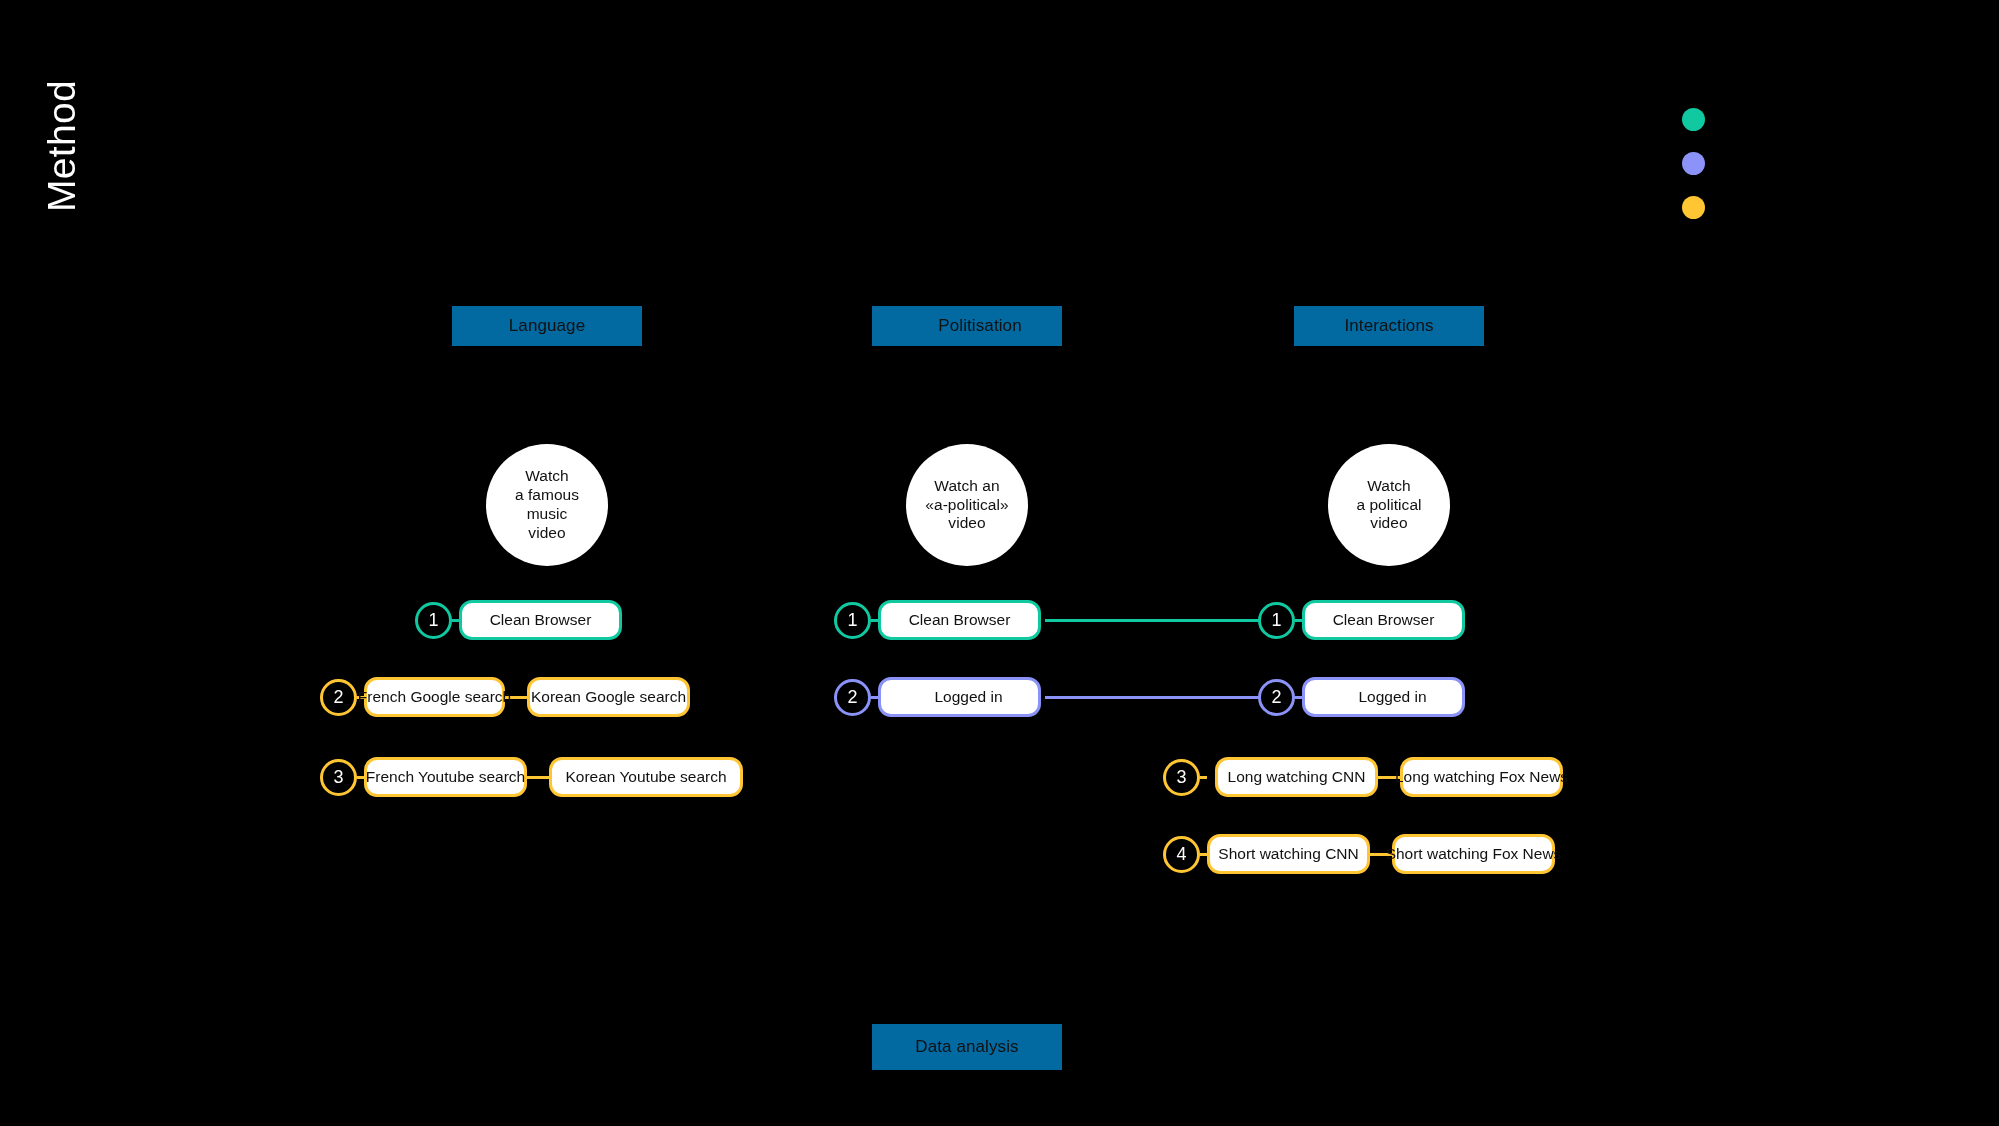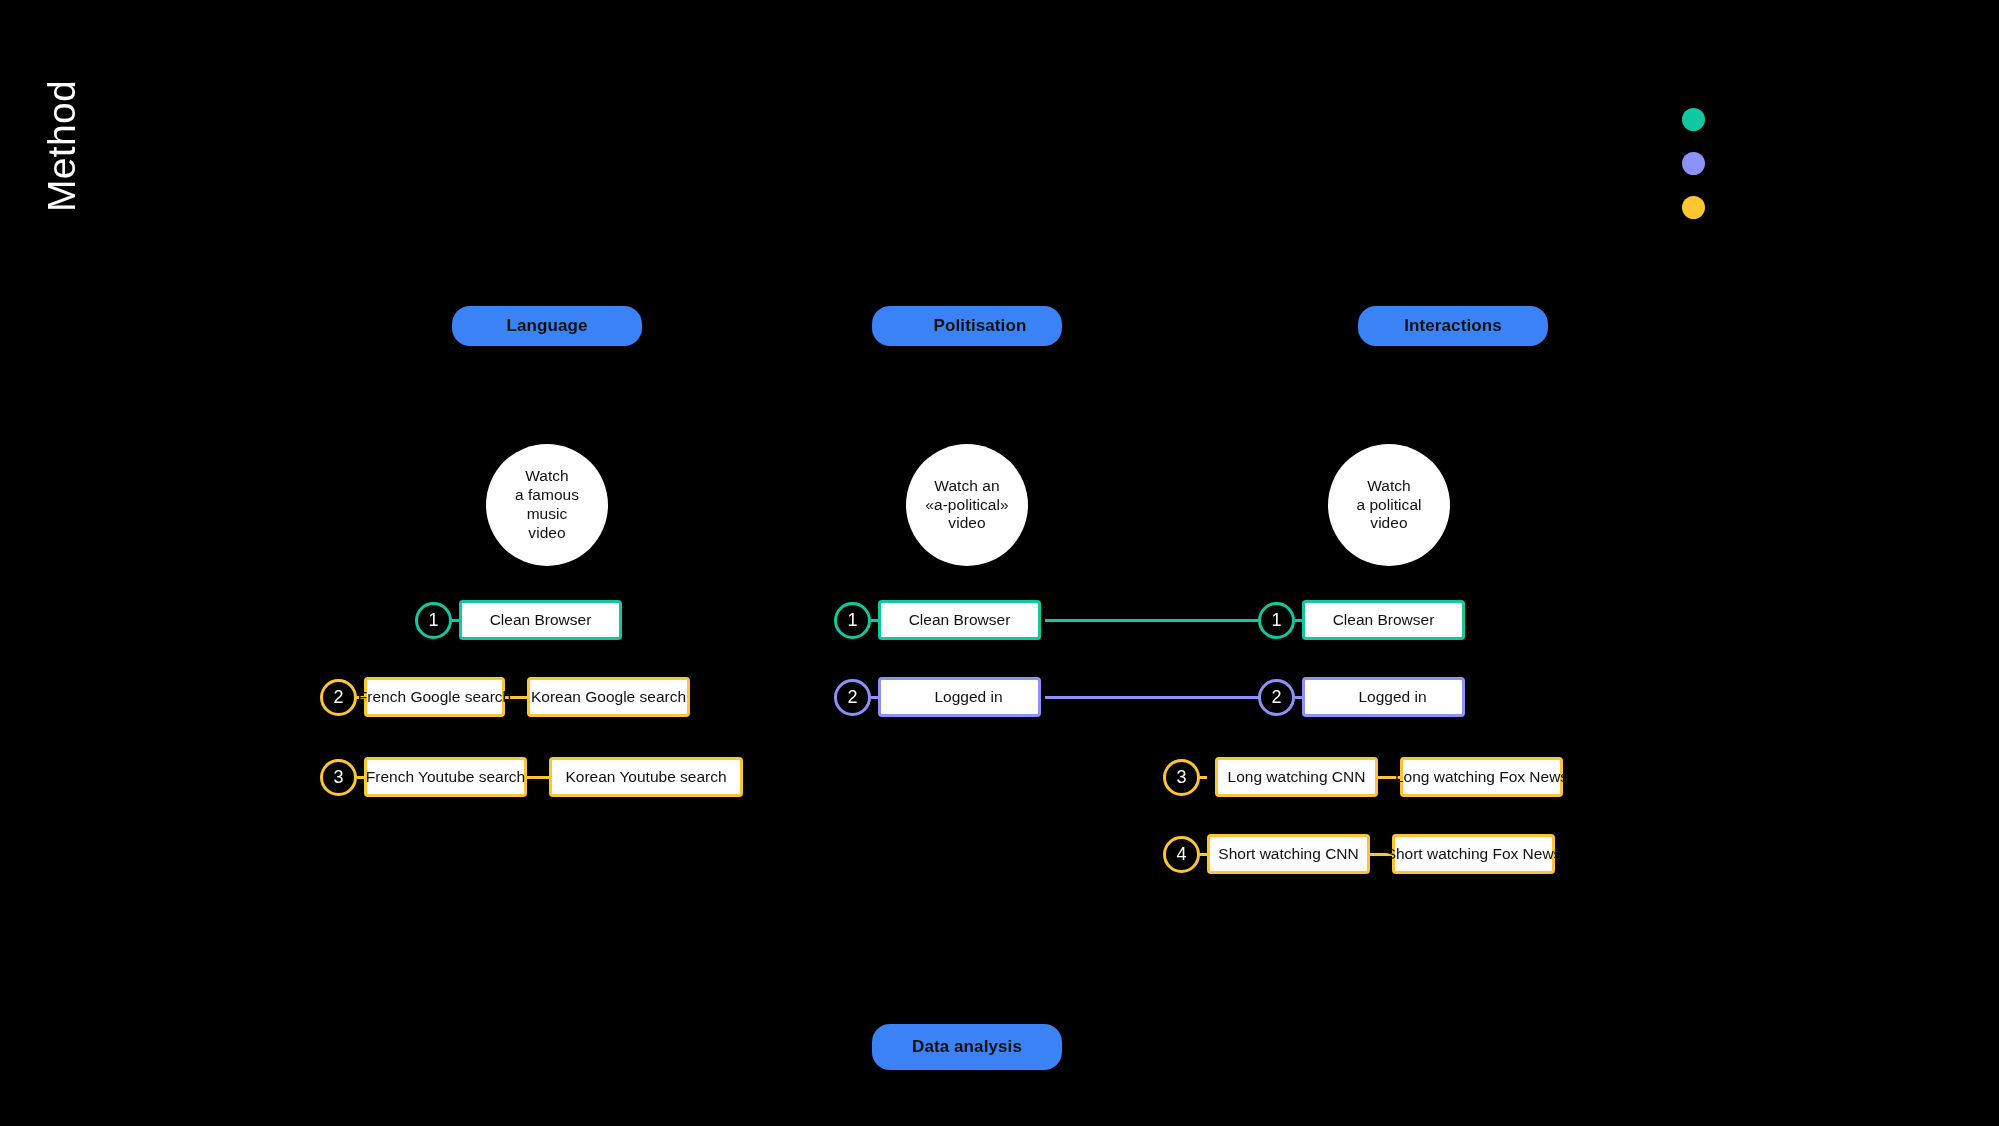--- a/index.html
+++ b/index.html
@@ -49,28 +49,28 @@
     gap: 21px;
   }
   .legend-dot {
     width: 23px;
     height: 23px;
     border-radius: 50%;
   }
 
   
   .pill {
-    background: #3b82f6;
+    background: #0369a1;
     color: #111111;
-    border-radius: 18px;
+    border-radius: 0;
     display: flex;
     align-items: center;
     justify-content: center;
     font-size: 16.5px;
-    font-weight: 700;
+    font-weight: 400;
     letter-spacing: 0.1px;
     white-space: nowrap;
   }
 
   
   .header-pill {
     position: absolute;
     height: 40px;
     width: 190px;
     font-size: 17px;
@@ -115,21 +115,21 @@
     font-weight: 400;
     flex: 0 0 auto;
     position: relative;
     z-index: 3;
   }
 
   .step-pill {
     height: 40px;
     background: #ffffff;
     color: #111111;
-    border-radius: 4px;
+    border-radius: 13px;
     display: flex;
     align-items: center;
     justify-content: center;
     font-size: 15.5px;
     white-space: nowrap;
     padding: 0 14px;
     position: relative;
     z-index: 2;
   }
 
@@ -188,21 +188,21 @@
 </div>
 
 <div id="legend">
   <div class="legend-dot" style="background:#10C9A0"></div>
   <div class="legend-dot" style="background:#8B93F8"></div>
   <div class="legend-dot" style="background:#FFC533"></div>
 </div>
 
 <div class="pill header-pill" style="left:452px; top:306px;">Language</div>
 <div class="pill header-pill" style="left:872px; top:306px;padding-left:26px;">Politisation</div>
-<div class="pill header-pill" style="left:1358px; top:306px;">Interactions</div>
+<div class="pill header-pill" style="left:1294px; top:306px;">Interactions</div>
 
 <div class="circle" style="left:486px; top:444px;">
   <div>
     <span>Watch</span>
     <span>a famous</span>
     <span>music</span>
     <span>video</span>
   </div>
 </div>
 

